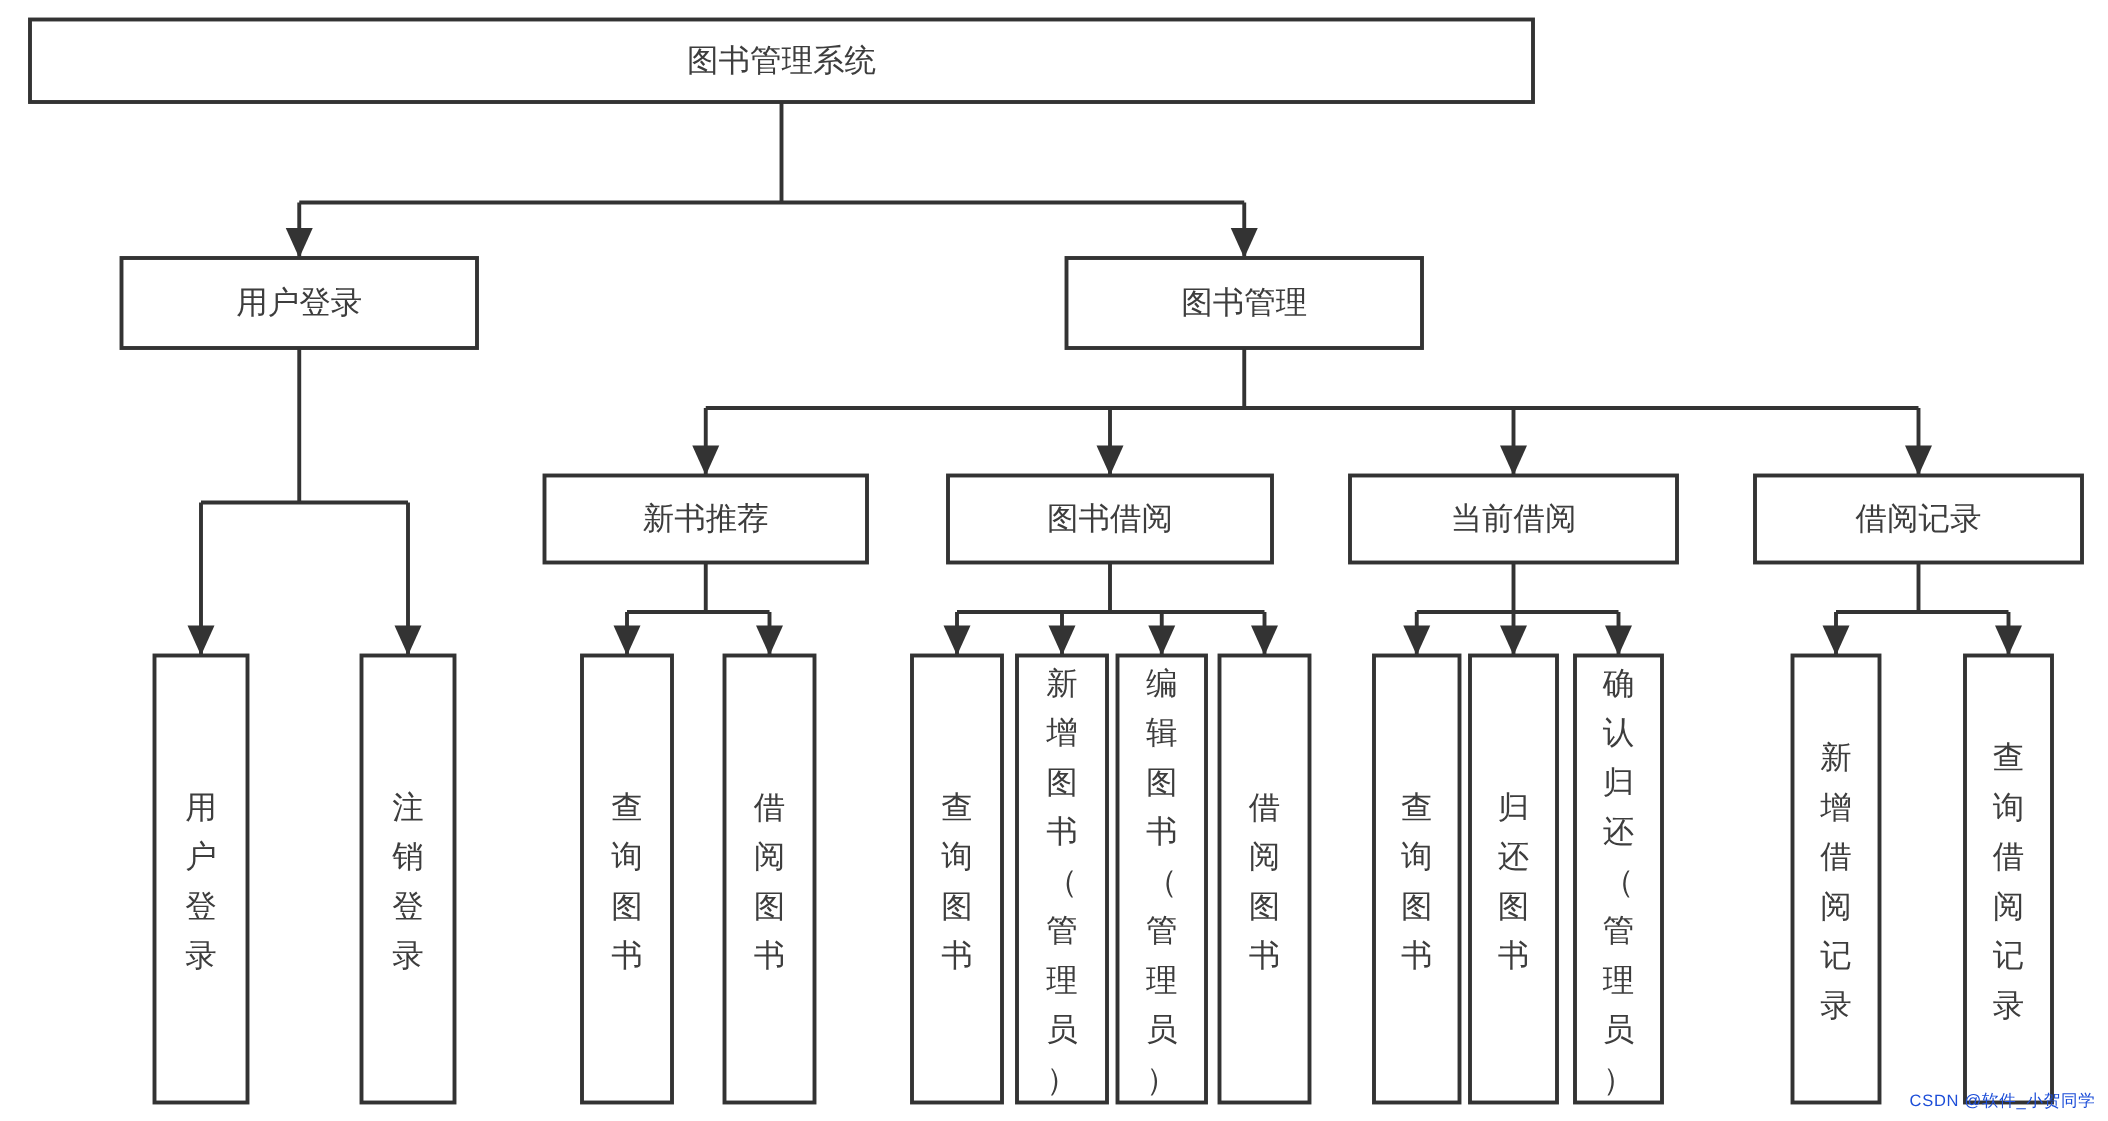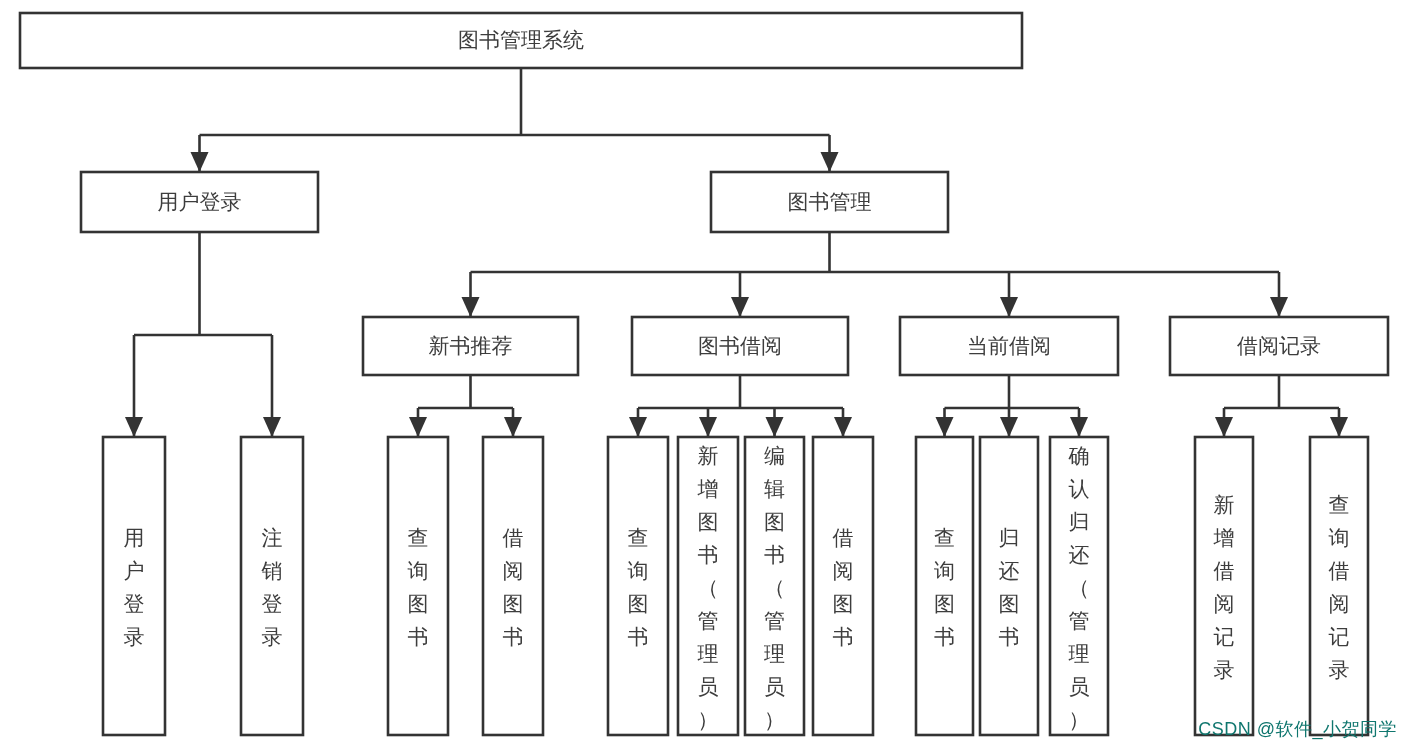--- a/index.html
+++ b/index.html
@@ -52,22 +52,22 @@
     fill: #3d3d3d;
     font-family: "Liberation Sans", "DejaVu Sans", sans-serif;
     font-size: 21px;
     text-anchor: middle;
   }
   .watermark {
     position: absolute;
     right: 8px;
     bottom: 6px;
     font-family: "Liberation Sans", "DejaVu Sans", sans-serif;
-    font-size: 18px;
-    color: #0f766e;
+    font-size: 11px;
+    color: #1d4ed8;
     letter-spacing: 0.5px;
     white-space: nowrap;
     pointer-events: none;
   }
 </style>
 </head>
 <body>
 
 <div id="diagram-root">
   <svg class="flow" viewBox="0 0 1405 747" xmlns="http://www.w3.org/2000/svg">

